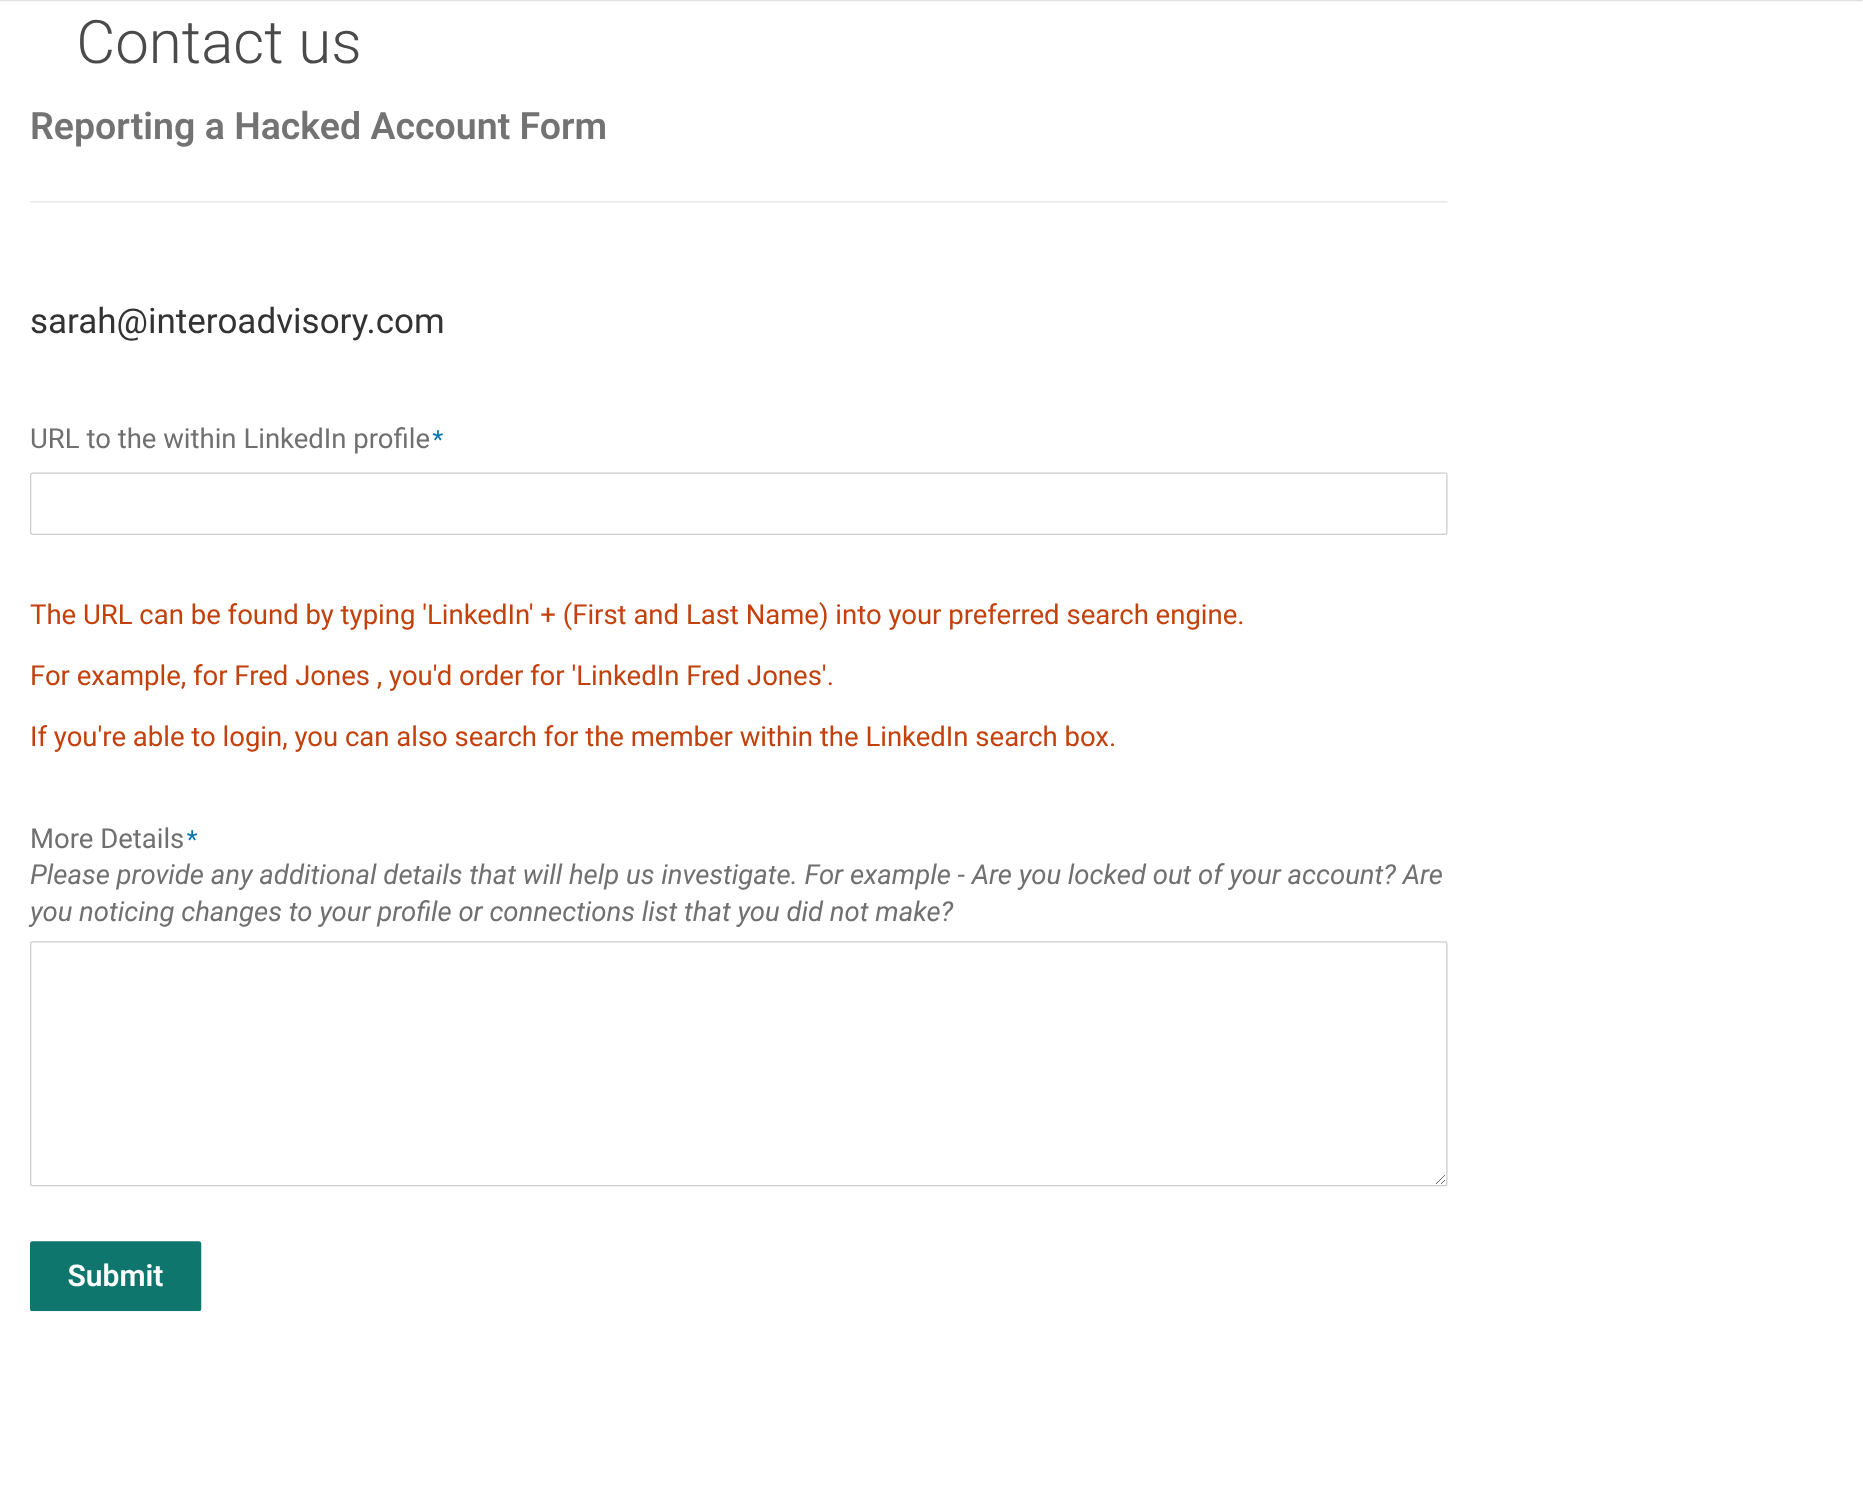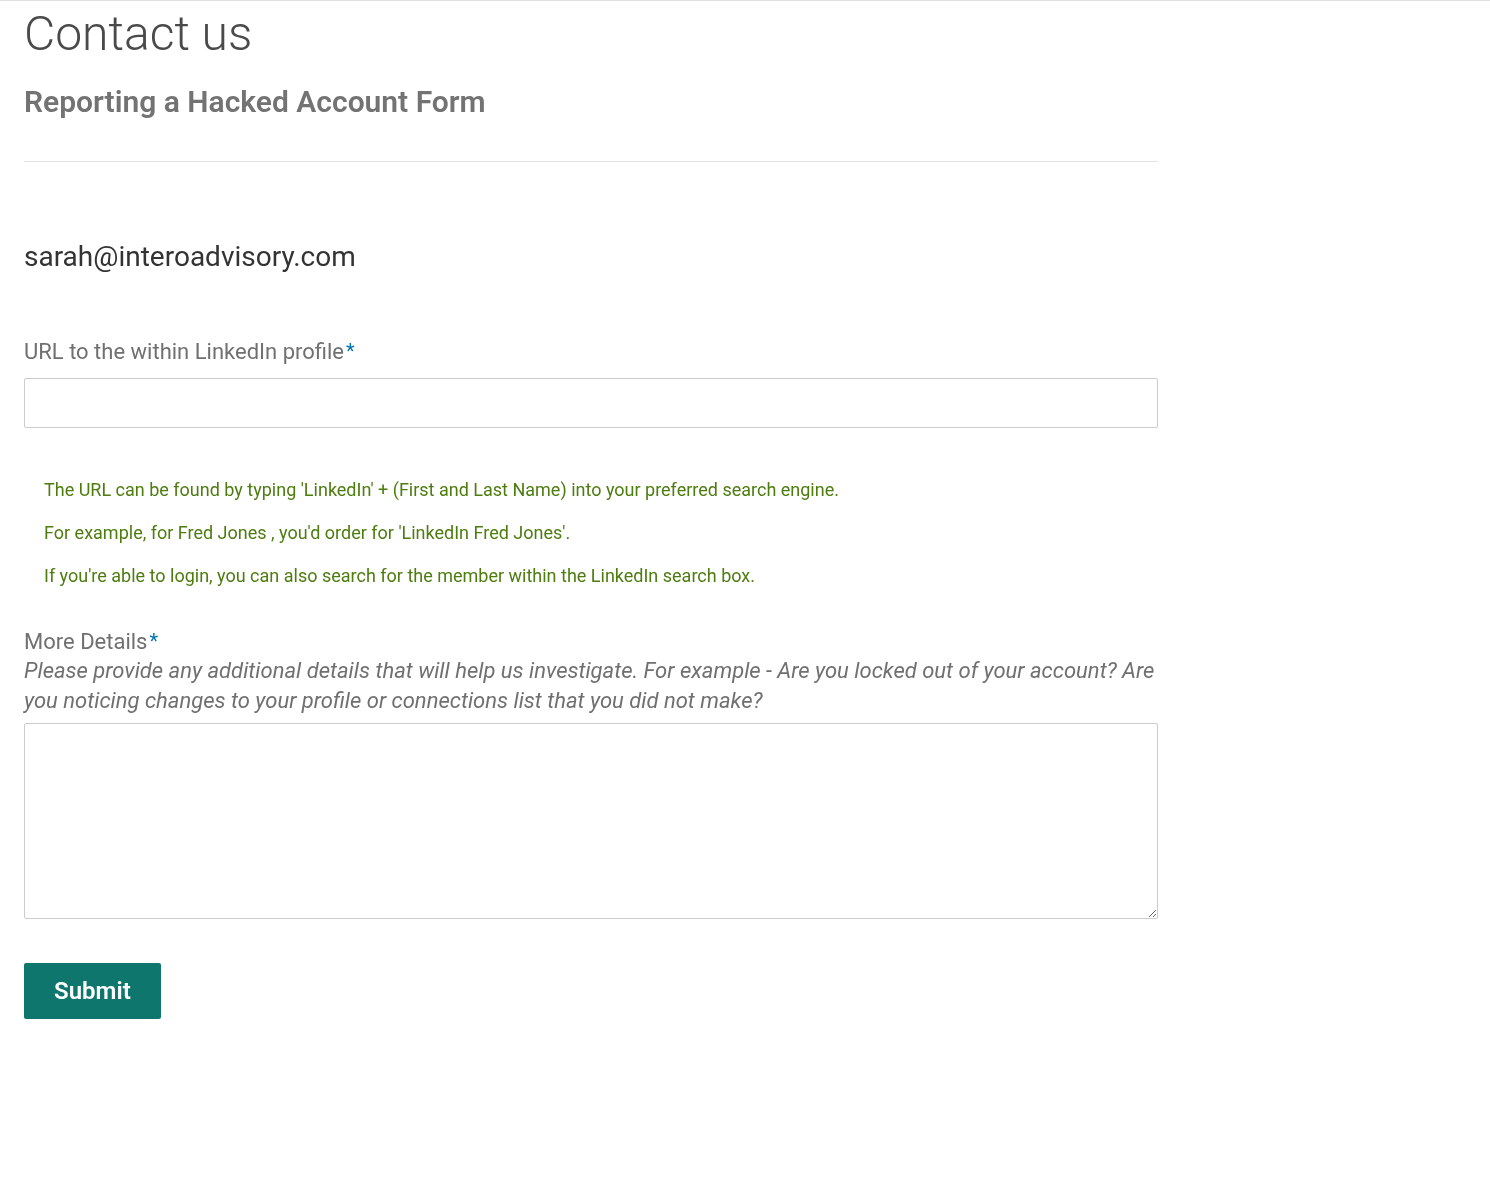--- a/index.html
+++ b/index.html
@@ -15,20 +15,21 @@
     }
     .container {
       padding: 0 24px;
     }
     .page-title {
       font-size: 48px;
       font-weight: 300;
       color: #4a4a4a;
       padding-top: 4px;
       padding-bottom: 8px;
+      margin-left: 37px;
     }
     .form-title {
       font-size: 30px;
       font-weight: 600;
       color: #737373;
       padding-top: 14px;
       padding-bottom: 42px;
     }
     .divider {
       border: none;
@@ -59,33 +60,32 @@
       width: 1134px;
       height: 50px;
       border: 1px solid #cccccc;
       border-radius: 2px;
       font-size: 20px;
       padding: 0 12px;
       margin-top: 14px;
       font-family: inherit;
     }
     .help-text {
-      font-size: 18px;
-      color: #4d7c0f;
+      font-size: 22px;
+      color: #c2410c;
       line-height: 1.5;
-      margin-left: 20px;
     }
     .help-block {
       margin-top: 48px;
     }
     .help-block p {
       margin-bottom: 16px;
     }
     .details-section {
-      margin-top: 40px;
+      margin-top: 52px;
     }
     .details-subtext {
       font-size: 22px;
       font-style: italic;
       color: #707070;
       line-height: 1.35;
       margin-top: 2px;
       width: 1134px;
     }
     .textarea-input {

